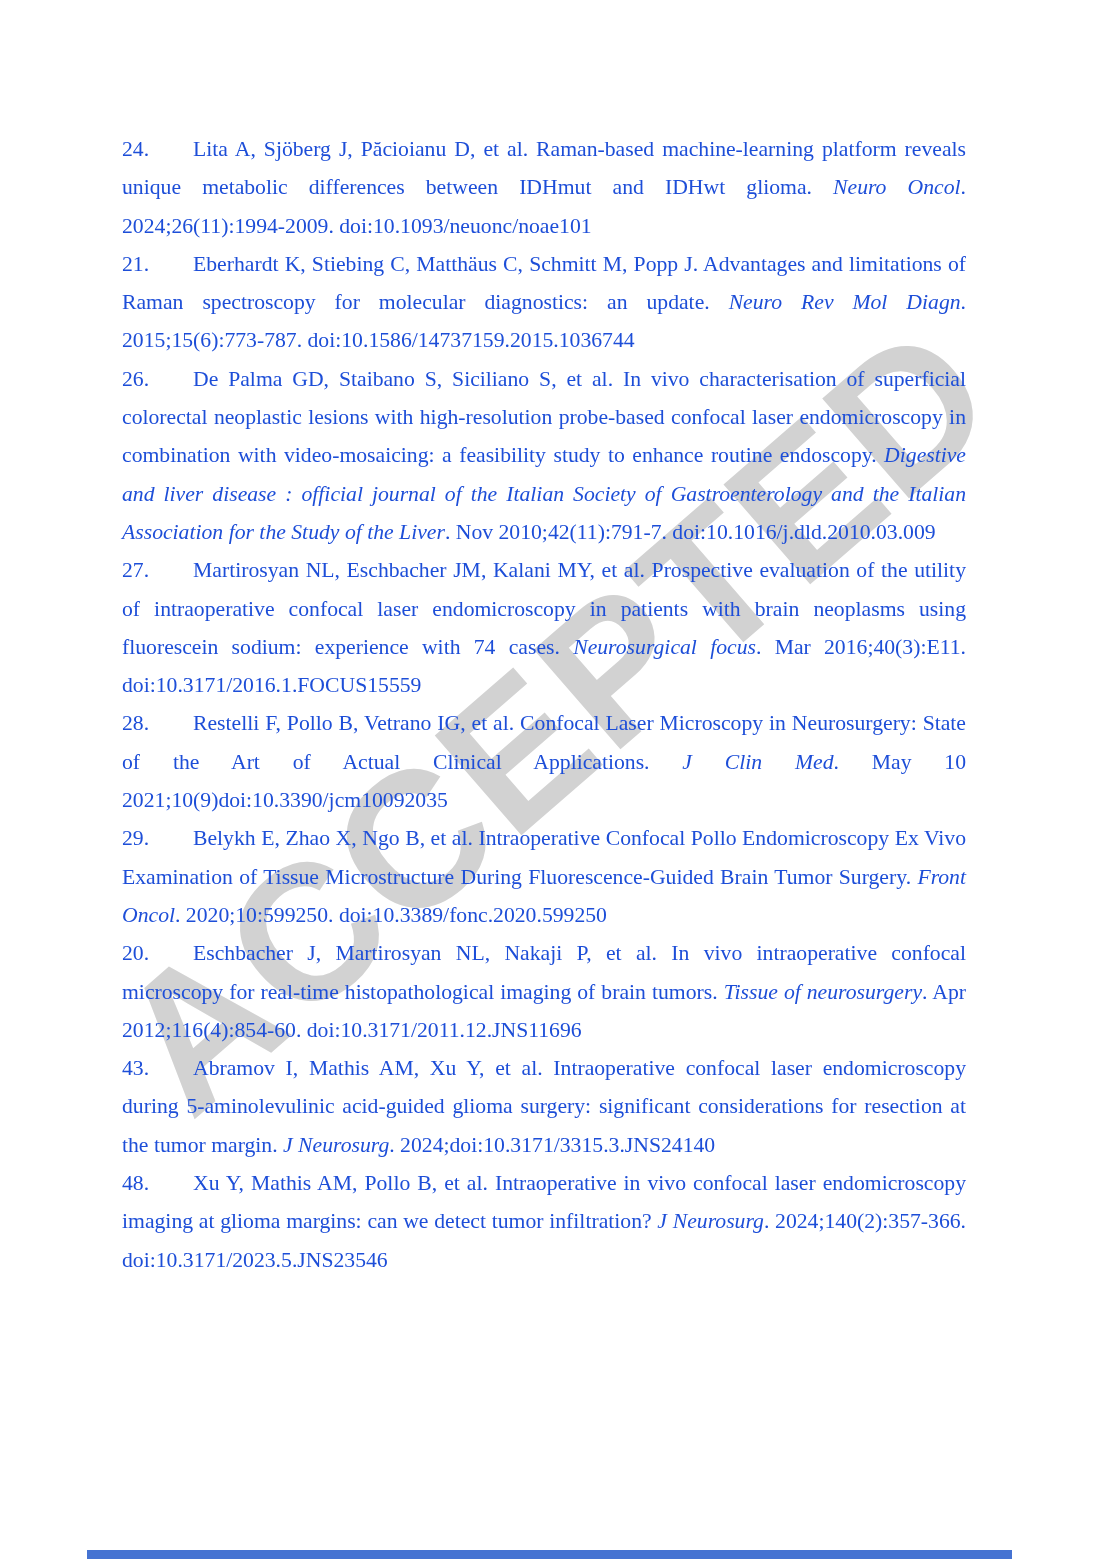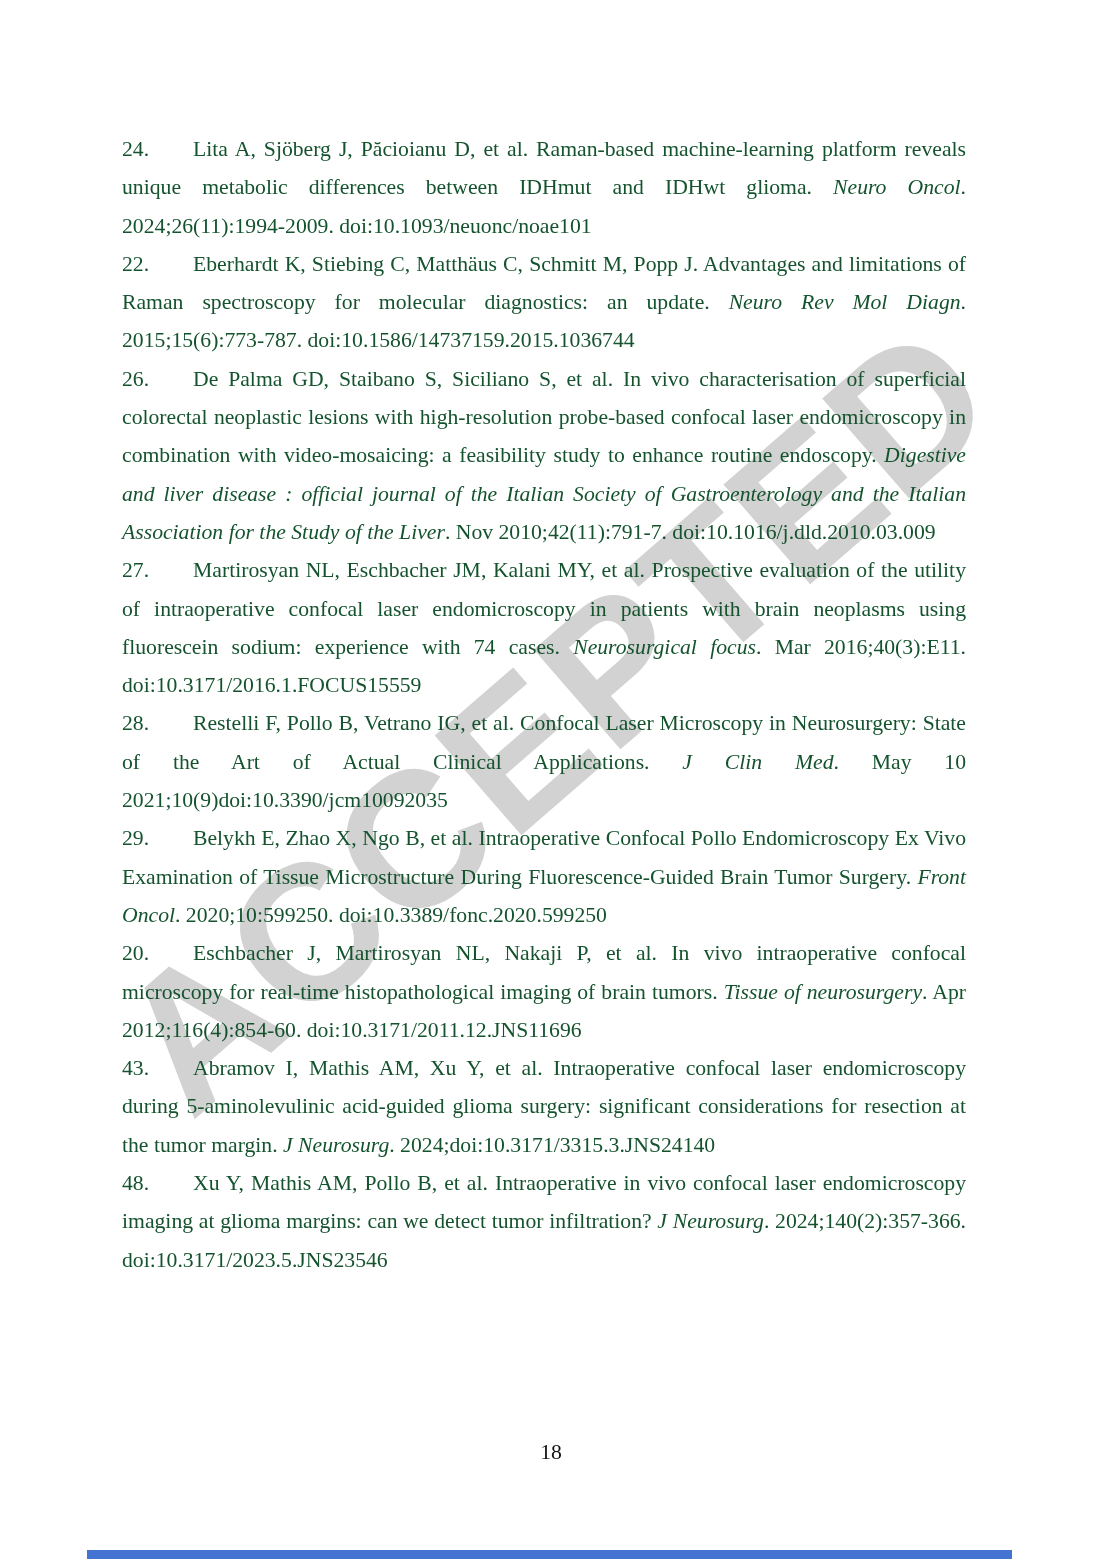--- a/index.html
+++ b/index.html
@@ -50,28 +50,27 @@
     width: 925px; height: 9px;
     z-index: 2;
   }
 </style>
 </head>
 <body style="background: rgb(255, 255, 255);">
 
 <div class="page">
   <div class="watermark" style="color: rgb(210, 210, 210);">ACCEPTED</div>
 
-  <div class="refs" id="refs" style="color: #14532d;">
+  <div class="refs" id="refs" style="color: #1d4ed8;">
       <p class="ref"><span class="refnum">24.</span><span>Lita A, Sjöberg J, Păcioianu D, et al. Raman-based machine-learning platform reveals unique metabolic differences between IDHmut and IDHwt glioma. </span><span class="it">Neuro Oncol</span><span>. 2024;26(11):1994-2009. doi:10.1093/neuonc/noae101</span></p>
-      <p class="ref"><span class="refnum">22.</span><span>Eberhardt K, Stiebing C, Matthäus C, Schmitt M, Popp J. Advantages and limitations of Raman spectroscopy for molecular diagnostics: an update. </span><span class="it">Neuro Rev Mol Diagn</span><span>. 2015;15(6):773-787. doi:10.1586/14737159.2015.1036744</span></p>
+      <p class="ref"><span class="refnum">21.</span><span>Eberhardt K, Stiebing C, Matthäus C, Schmitt M, Popp J. Advantages and limitations of Raman spectroscopy for molecular diagnostics: an update. </span><span class="it">Neuro Rev Mol Diagn</span><span>. 2015;15(6):773-787. doi:10.1586/14737159.2015.1036744</span></p>
       <p class="ref"><span class="refnum">26.</span><span>De Palma GD, Staibano S, Siciliano S, et al. In vivo characterisation of superficial colorectal neoplastic lesions with high-resolution probe-based confocal laser endomicroscopy in combination with video-mosaicing: a feasibility study to enhance routine endoscopy. </span><span class="it">Digestive and liver disease : official journal of the Italian Society of Gastroenterology and the Italian Association for the Study of the Liver</span><span>. Nov 2010;42(11):791-7. doi:10.1016/j.dld.2010.03.009</span></p>
       <p class="ref"><span class="refnum">27.</span><span>Martirosyan NL, Eschbacher JM, Kalani MY, et al. Prospective evaluation of the utility of intraoperative confocal laser endomicroscopy in patients with brain neoplasms using fluorescein sodium: experience with 74 cases. </span><span class="it">Neurosurgical focus</span><span>. Mar 2016;40(3):E11. doi:10.3171/2016.1.FOCUS15559</span></p>
       <p class="ref"><span class="refnum">28.</span><span>Restelli F, Pollo B, Vetrano IG, et al. Confocal Laser Microscopy in Neurosurgery: State of the Art of Actual Clinical Applications. </span><span class="it">J Clin Med</span><span>. May 10 2021;10(9)doi:10.3390/jcm10092035</span></p>
       <p class="ref"><span class="refnum">29.</span><span>Belykh E, Zhao X, Ngo B, et al. Intraoperative Confocal Pollo Endomicroscopy Ex Vivo Examination of Tissue Microstructure During Fluorescence-Guided Brain Tumor Surgery. </span><span class="it">Front Oncol</span><span>. 2020;10:599250. doi:10.3389/fonc.2020.599250</span></p>
       <p class="ref"><span class="refnum">20.</span><span>Eschbacher J, Martirosyan NL, Nakaji P, et al. In vivo intraoperative confocal microscopy for real-time histopathological imaging of brain tumors. </span><span class="it">Tissue of neurosurgery</span><span>. Apr 2012;116(4):854-60. doi:10.3171/2011.12.JNS11696</span></p>
       <p class="ref"><span class="refnum">43.</span><span>Abramov I, Mathis AM, Xu Y, et al. Intraoperative confocal laser endomicroscopy during 5-aminolevulinic acid-guided glioma surgery: significant considerations for resection at the tumor margin. </span><span class="it">J Neurosurg</span><span>. 2024;doi:10.3171/3315.3.JNS24140</span></p>
       <p class="ref"><span class="refnum">48.</span><span>Xu Y, Mathis AM, Pollo B, et al. Intraoperative in vivo confocal laser endomicroscopy imaging at glioma margins: can we detect tumor infiltration? </span><span class="it">J Neurosurg</span><span>. 2024;140(2):357-366. doi:10.3171/2023.5.JNS23546</span></p>
     </div>
 
-  <div class="pagenum" style="color: rgb(20, 20, 20);">18</div>
 
   <div class="bottombar" style="background: rgb(69, 115, 210);"></div>
 </div>
 
 </body></html>

